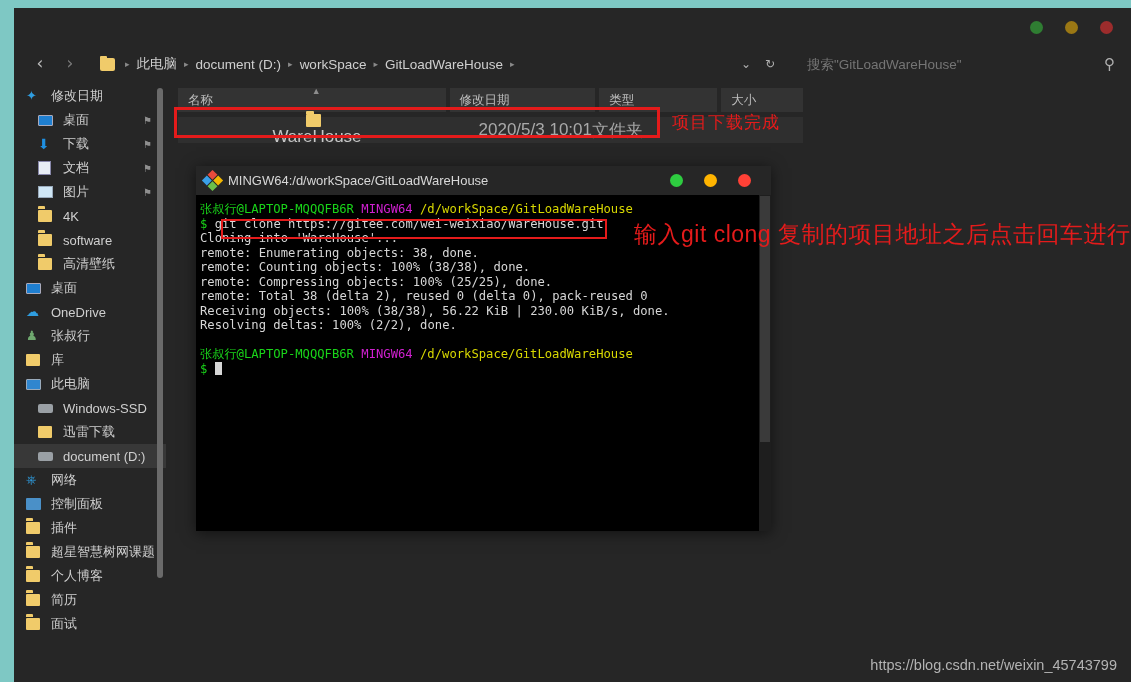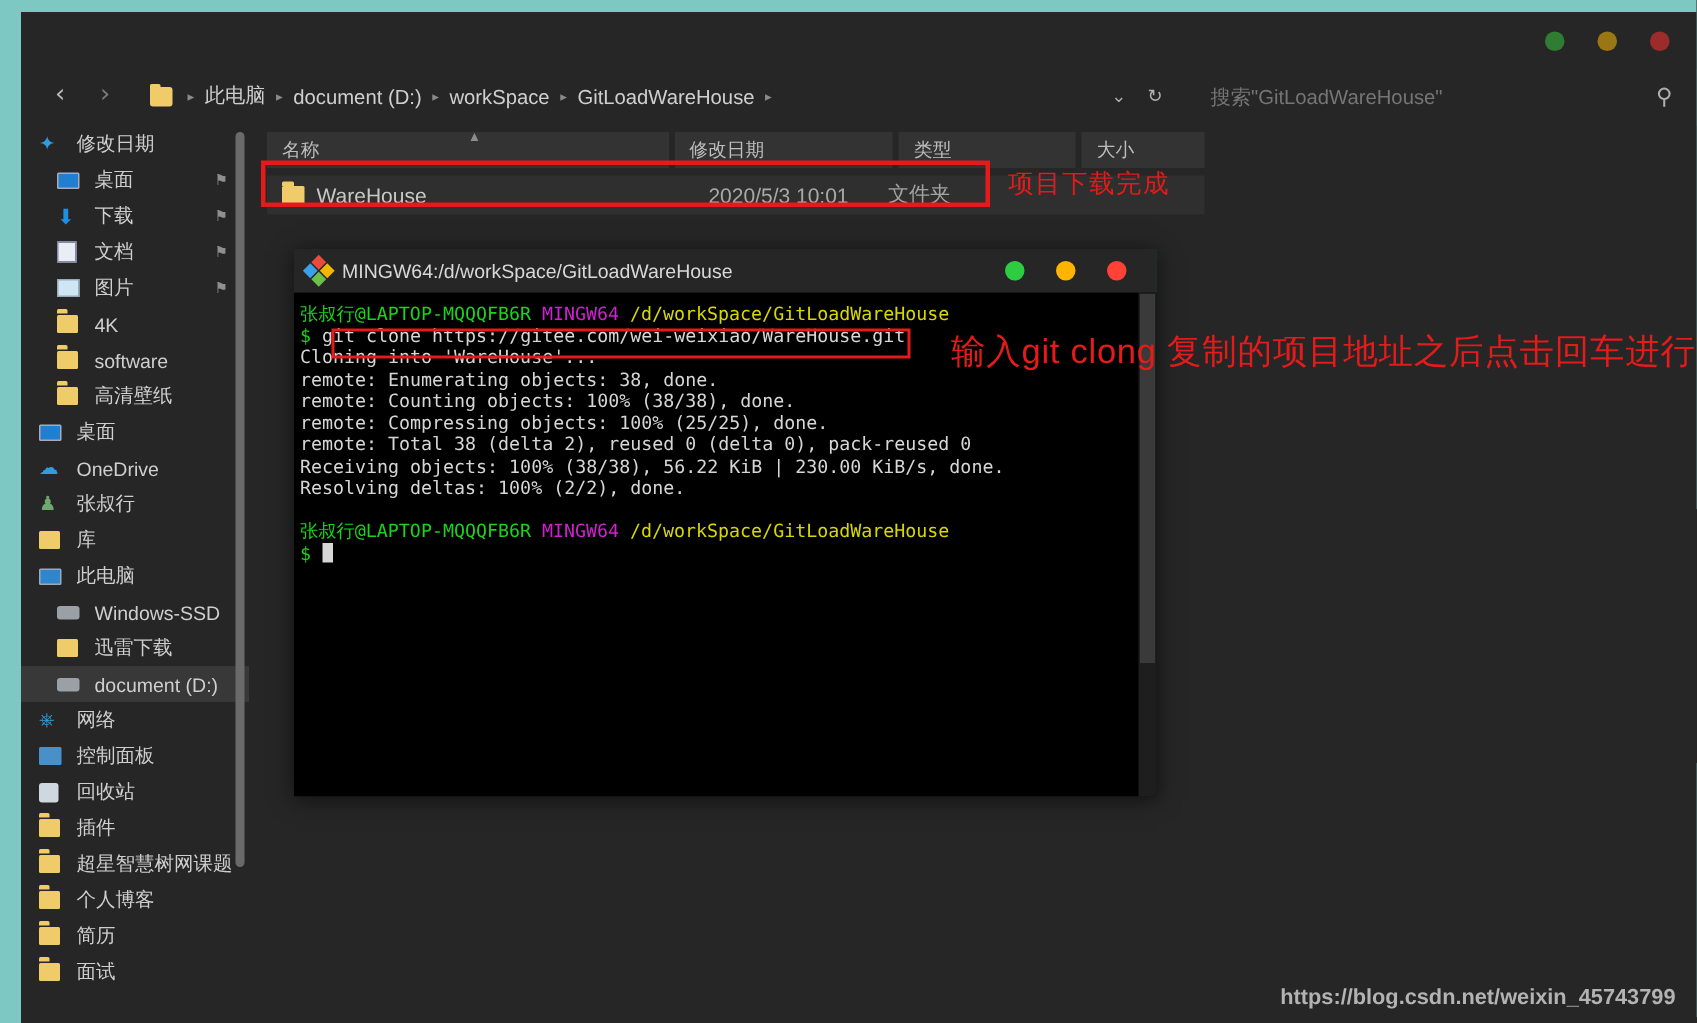--- a/index.html
+++ b/index.html
@@ -132,27 +132,27 @@
   .col-type { width: 118px; }
   .col-size { width: 82px; }
   .sort-arrow {
     position: absolute; left: 50%; top: -2px; color: #8d8d8d; font-size: 9px;
   }
 
   #filerow {
     position: absolute; left: 12px; top: 33px; width: 625px; height: 26px;
     background: #2f2f2f; display: flex; align-items: center;
   }
-  .cell { font-size: 14px; color: #c8c8c8; }
+  .cell { font-size: 17px; color: #c8c8c8; flex-direction: column; }
   .cell-name { width: 268px; display: flex; align-items: center; padding-left: 10px; }
   .cell-name .fico {
     width: 15px; height: 13px; background: #f0cb6a; margin-right: 8px; position: relative; border-radius:1px;
   }
   .cell-name .fico:before { content:""; position:absolute; left:0; top:-3px; width:8px; height:3px; background:#f0cb6a; border-radius:1px 1px 0 0;}
-  .cell-date { width: 146px; color: #a9a9a9; text-align: center; }
+  .cell-date { width: 146px; color: #a9a9a9; text-align: right; }
   .cell-type { width: 152px; text-align: left; color: #a3a3a3; padding-right: 22px;}
 
   
   #row-hl {
     position: absolute; left: 174px; top: 107px; width: 486px; height: 31px;
     border: 3px solid #e41b1b; pointer-events: none;
   }
   #ann-row {
     position: absolute; left: 672px; top: 111px;
     color: #e41b1b; font-size: 17px; letter-spacing: 1px;
@@ -211,21 +211,21 @@
     position: absolute; left: 221px; top: 219px; width: 386px; height: 20px;
     border: 2px solid #e41b1b; pointer-events: none;
   }
   #ann-cmd {
     position: absolute; left: 634px; top: 219px;
     color: #e41b1b; font-size: 23px; letter-spacing: 0.5px; white-space: nowrap;
   }
 
   #watermark {
     position: absolute; right: 14px; bottom: 9px;
-    color: #b3b3b3; font-size: 14.5px; font-weight: bold;
+    color: #b3b3b3; font-size: 14.5px;
   }
 </style>
 </head>
 <body>
 
 <div id="explorer">
 
   <div id="titlebar">
     <div class="tl-dots">
       <div class="tl-dot tl-green"></div>
@@ -368,26 +368,20 @@
           <span class="side-ico">
             <span class="ic-net" style="display: block;">⎈</span>
           </span>
           <span class="side-lbl">网络</span>
         </div>
         <div class="side-item">
           <span class="side-ico">
             <span class="ic-cp" style="display: block;"></span>
           </span>
           <span class="side-lbl">控制面板</span>
-        </div>
-        <div class="side-item">
-          <span class="side-ico">
-            <span class="ic-bin" style="display: block;"></span>
-          </span>
-          <span class="side-lbl">回收站</span>
         </div>
         <div class="side-item">
           <span class="side-ico">
             <span class="ic-folder" style="display: block;"></span>
           </span>
           <span class="side-lbl">插件</span>
         </div>
         <div class="side-item">
           <span class="side-ico">
             <span class="ic-folder" style="display: block;"></span>

